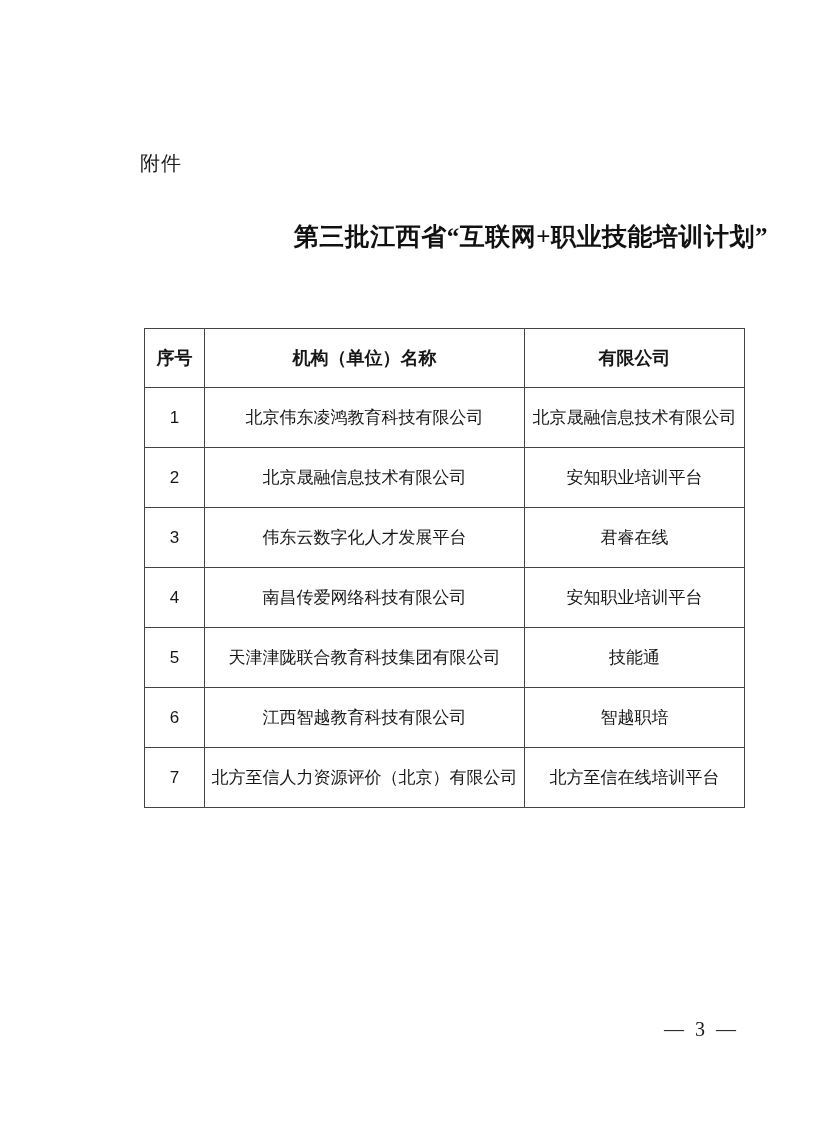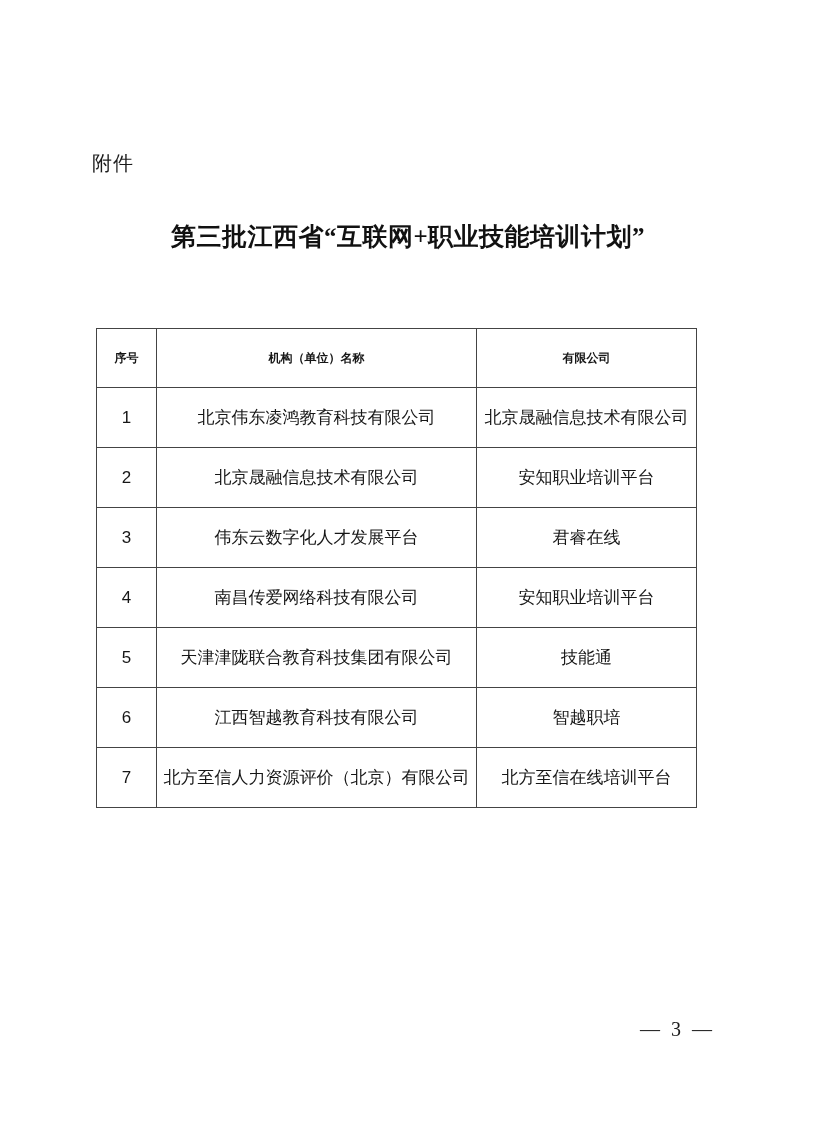--- a/index.html
+++ b/index.html
@@ -12,36 +12,37 @@
     background: #ffffff;
     font-family: "Liberation Serif", "DejaVu Serif", serif;
     color: #1a1a1a;
     position: relative;
     overflow: hidden;
   }
   .page {
     position: absolute;
     inset: 0;
     padding: 4px;
+    margin-left: 48px;
   }
   .attachment-label {
     position: absolute;
     left: 92px;
     top: 150px;
     font-size: 20px;
     letter-spacing: 1px;
     color: #1b1b1b;
     font-family: "Liberation Sans", sans-serif;
   }
   .doc-title {
     position: absolute;
     left: 96px;
     top: 218px;
     width: 624px;
-    text-align: center;
+    text-align: right;
     font-size: 25px;
     font-weight: bold;
     line-height: 1.55;
     letter-spacing: 0.5px;
     color: #111111;
   }
   .doc-title .line1 { display: block; }
   .doc-title .line2 { display: block; }
 
   table.list-table {
@@ -57,21 +58,21 @@
     border: 1px solid #444444;
     text-align: center;
     vertical-align: middle;
     font-size: 17px;
     color: #161616;
     font-family: "Liberation Sans", sans-serif;
   }
   table.list-table th {
     height: 56px;
     font-weight: bold;
-    font-size: 12px;
+    font-size: 18px;
   }
   table.list-table td {
     height: 57px;
     font-weight: normal;
   }
   col.c-index { width: 60px; }
   col.c-org { width: 320px; }
   col.c-platform { width: 220px; }
   td.idx {
     font-family: "Liberation Serif", serif;

